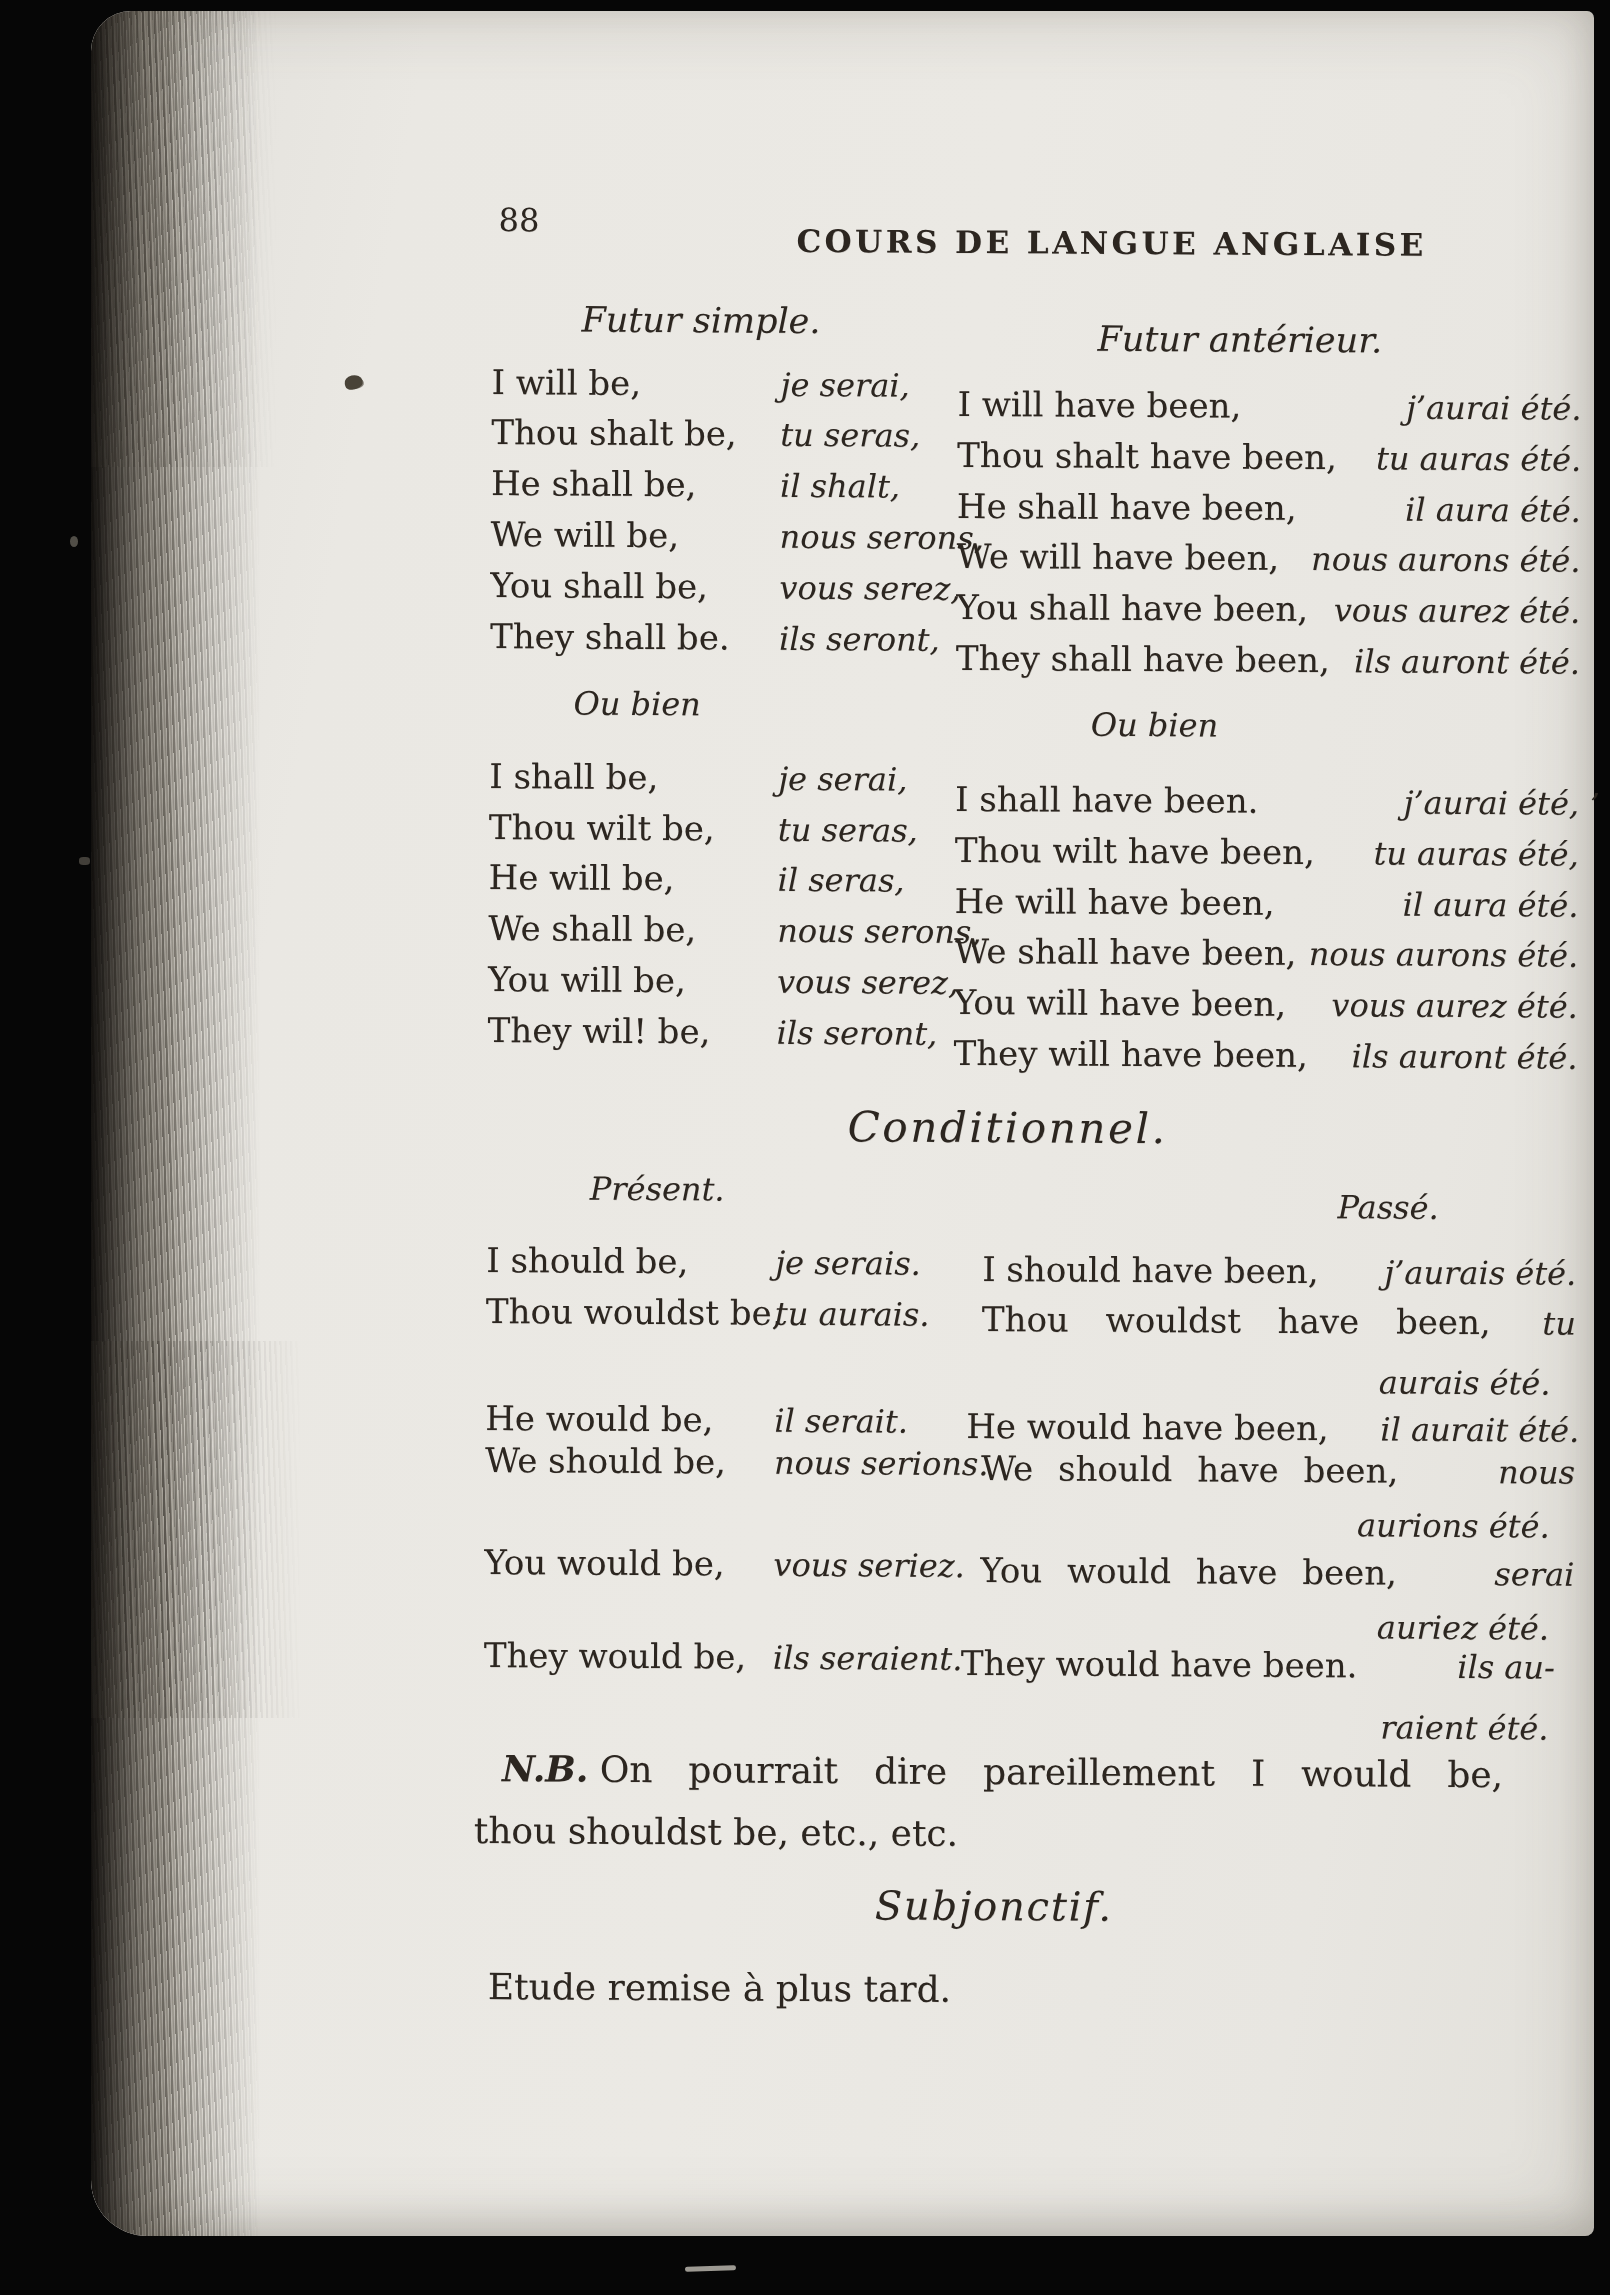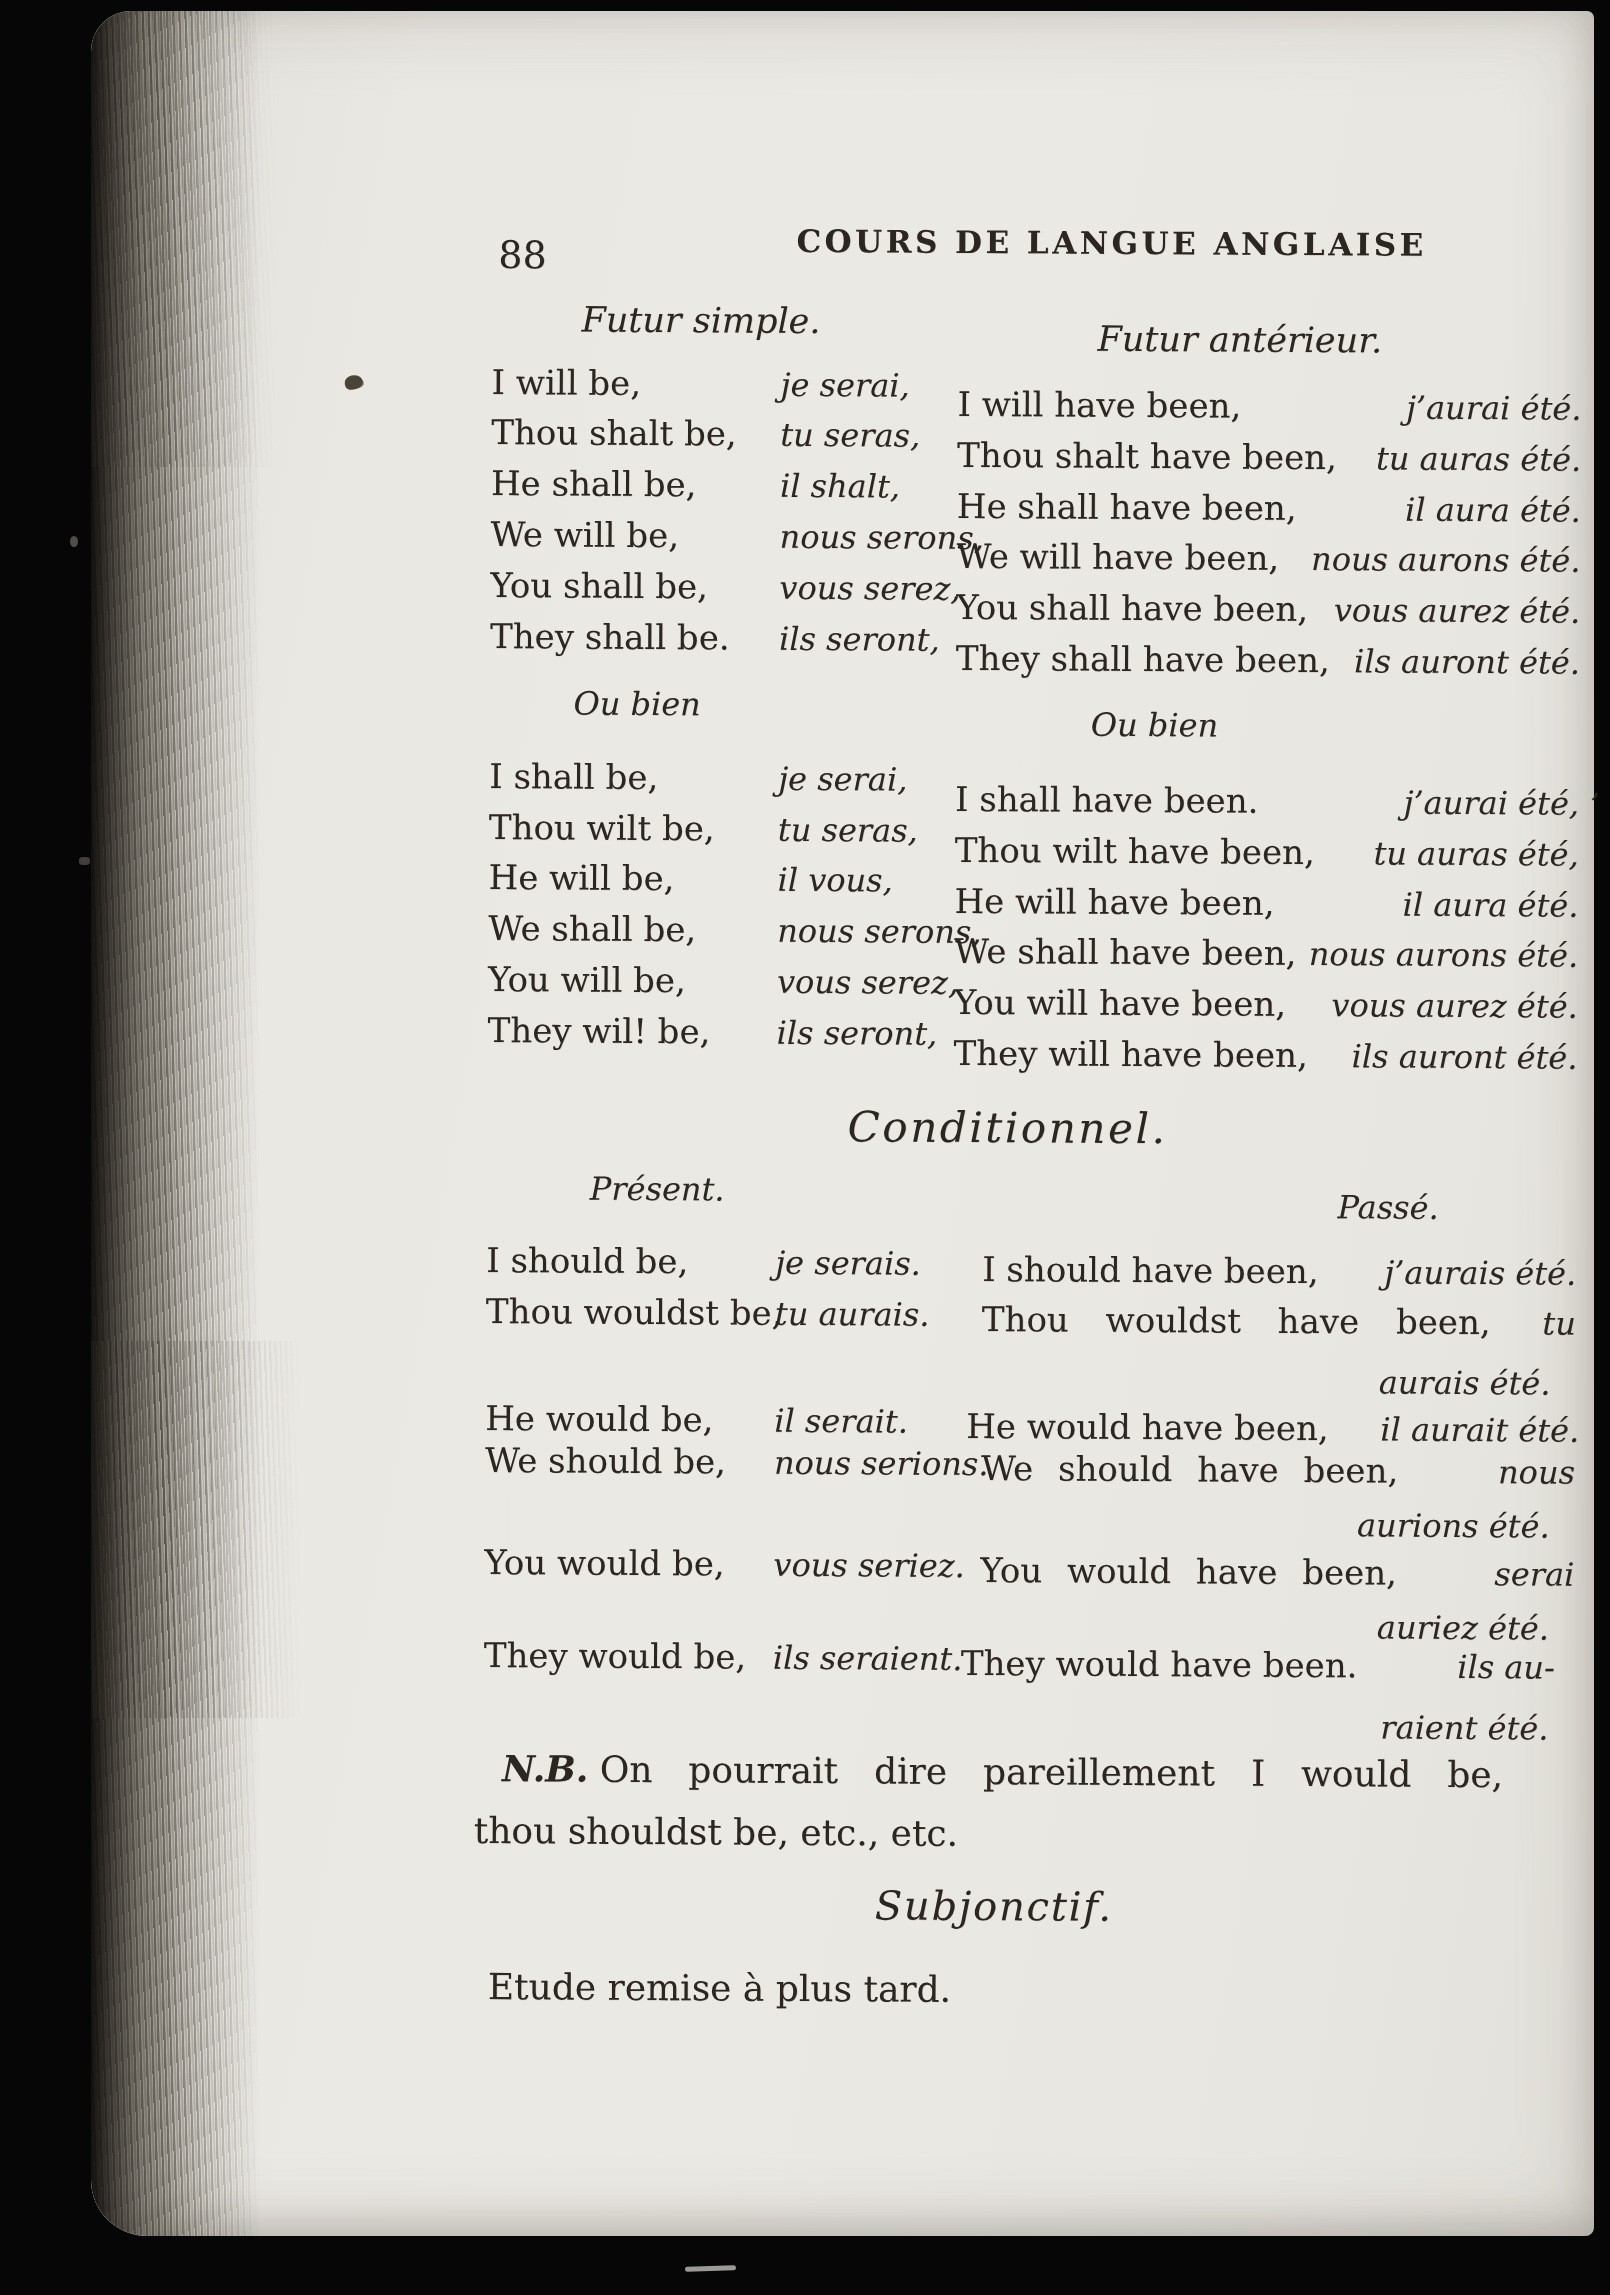--- a/index.html
+++ b/index.html
@@ -37,21 +37,21 @@
   .row{display:flex;align-items:baseline;}
   .row .en{width:289px;flex:none;font-size:34px;}
   .sp{justify-content:space-between;}
   .sp .en{width:auto;flex:none;}
   .fr{font-style:italic;font-size:32px;}
   .hsec{font-size:35px;font-style:italic;}
   .hob{font-size:32px;font-style:italic;}
   .hcond{font-size:42px;font-style:italic;letter-spacing:2.6px;}
   .hsub{font-size:40px;font-style:italic;letter-spacing:1.8px;}
   .hdr{font-size:31px;font-weight:bold;letter-spacing:3.5px;}
-  .pgnum{font-size:38px;margin-top:32px;}
+  .pgnum{font-size:32px;}
   .ws-lg{word-spacing:26px;}
   .ws-md{word-spacing:14px;}
   .nb{font-size:36px;}
   .nb .body-txt{word-spacing:24.5px;}
   .blot{position:absolute;left:340px;top:378px;width:18.4px;height:14px;background:#494338;
         border-radius:55% 60% 50% 45%;transform:rotate(-14deg);
         box-shadow:2.6px 1.8px 0 -1.8px rgba(73,67,56,0.6);}
   .speck1{position:absolute;left:70px;top:536px;width:8px;height:10.5px;background:#79746a;opacity:.65;border-radius:50%;}
   .speck2{position:absolute;left:79px;top:857px;width:10.5px;height:8px;background:#6b665c;opacity:.6;border-radius:40%;}
   .dash{position:absolute;left:685px;top:2266px;width:51px;height:5.3px;background:#cfcbc2;opacity:.75;
@@ -131,21 +131,21 @@
   <div class="t row" style="left:487px;top:758px;">
     <span class="en">I shall be,</span>
     <span class="fr">je serai,</span>
   </div>
   <div class="t row" style="left:487px;top:809px;">
     <span class="en">Thou wilt be,</span>
     <span class="fr">tu seras,</span>
   </div>
   <div class="t row" style="left:487px;top:859px;">
     <span class="en">He will be,</span>
-    <span class="fr">il vous,</span>
+    <span class="fr">il seras,</span>
   </div>
   <div class="t row" style="left:487px;top:910px;">
     <span class="en">We shall be,</span>
     <span class="fr">nous serons,</span>
   </div>
   <div class="t row" style="left:487px;top:961px;">
     <span class="en">You will be,</span>
     <span class="fr">vous serez,</span>
   </div>
   <div class="t row" style="left:487px;top:1012px;">

